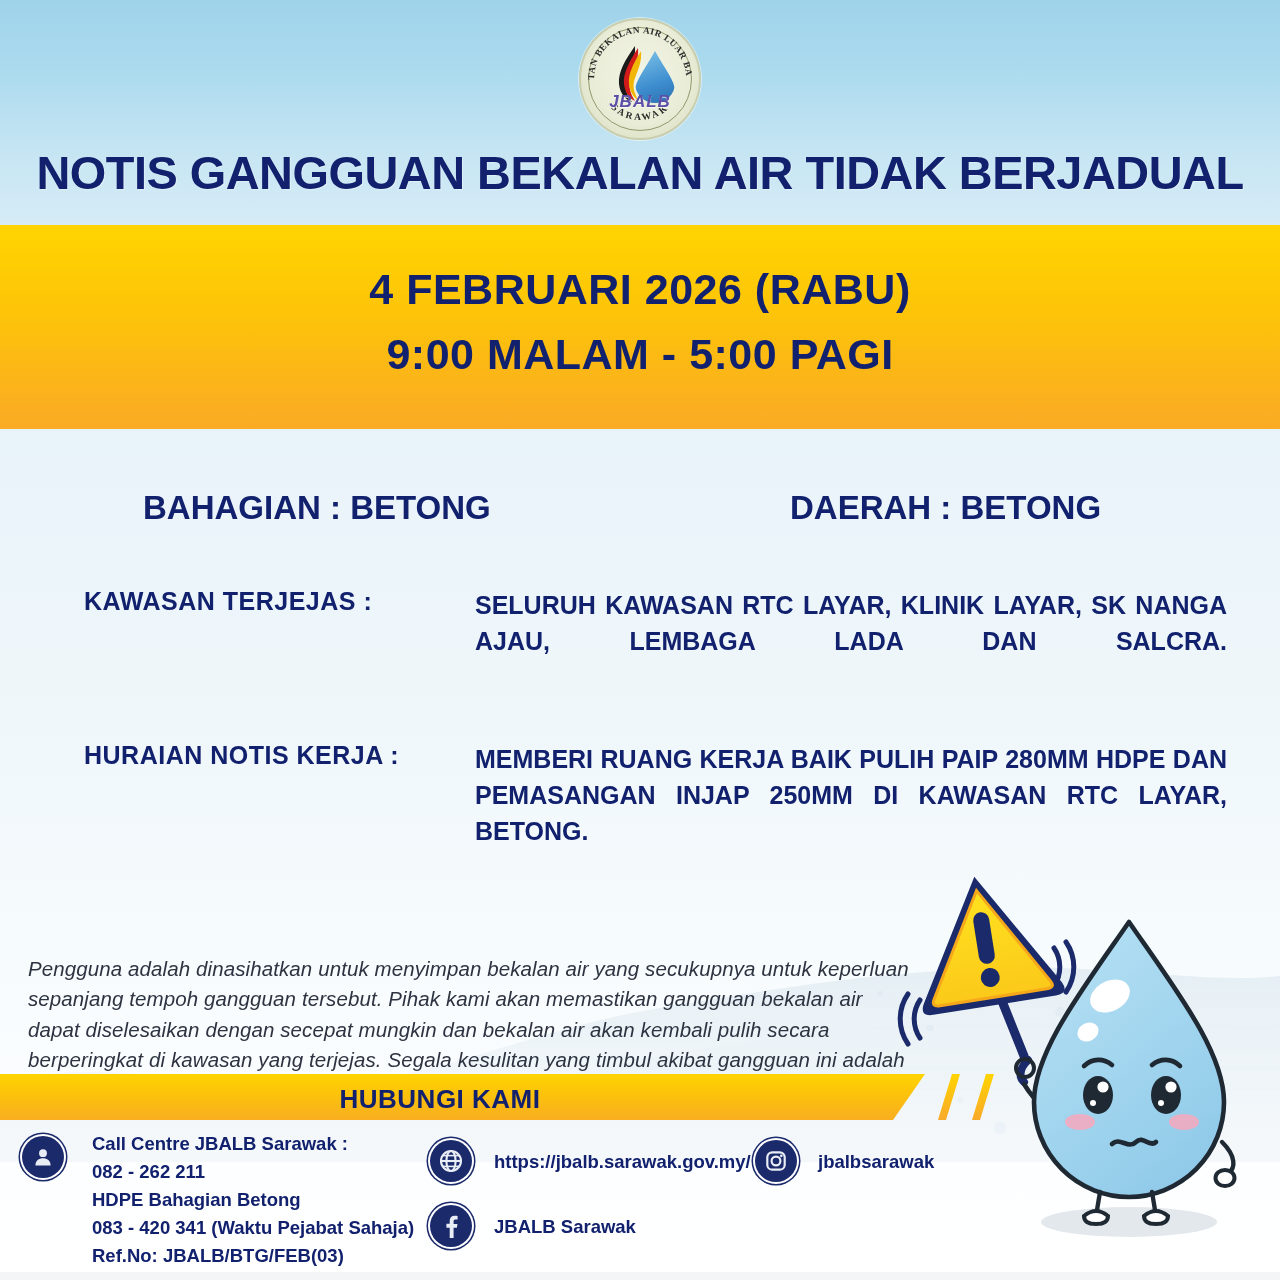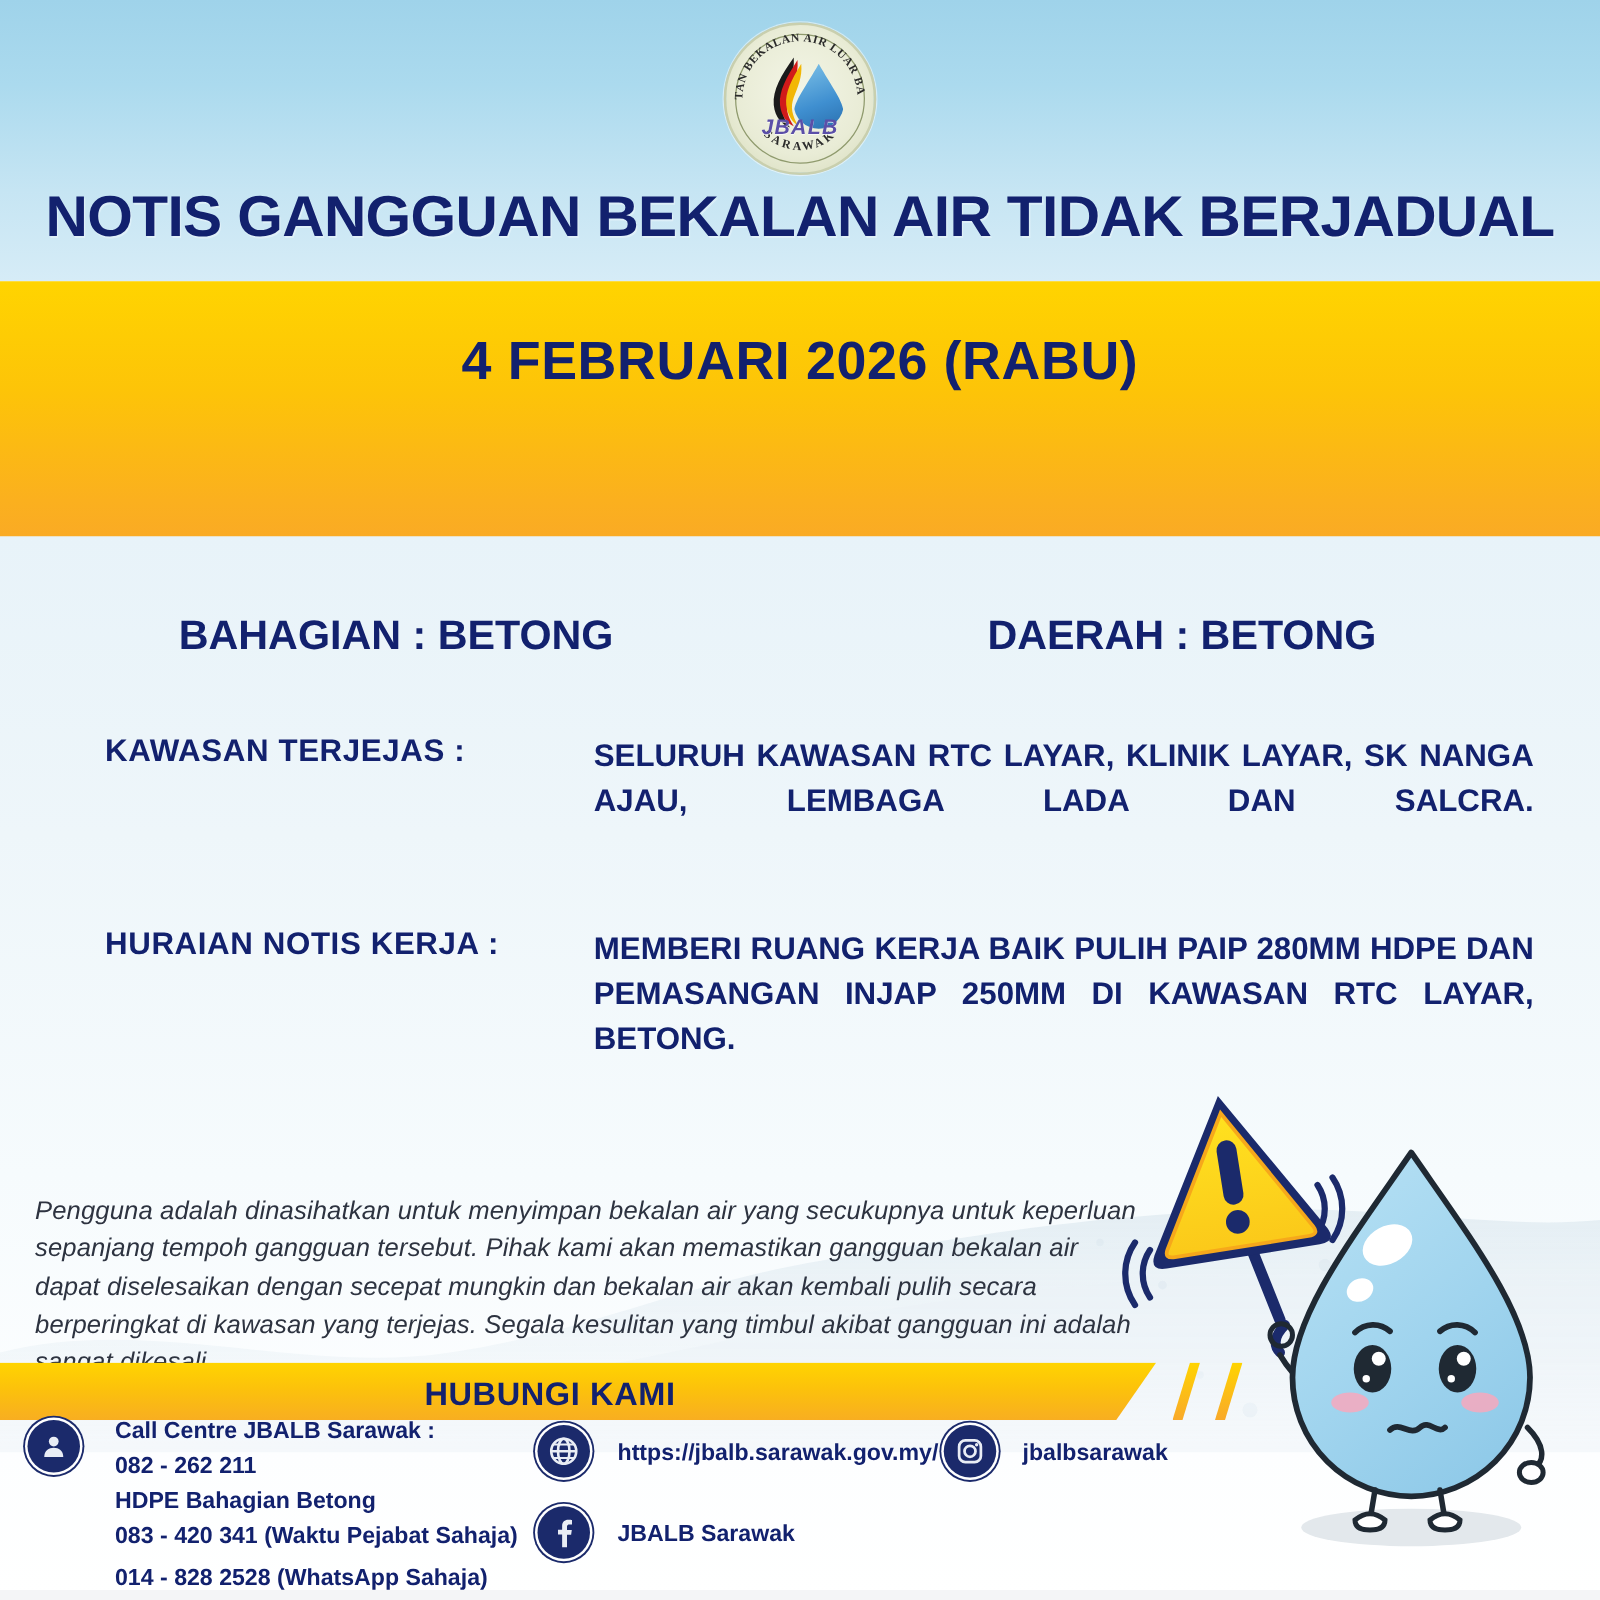--- a/index.html
+++ b/index.html
@@ -115,21 +115,21 @@
   .field.huraian { top:312px; }
 
   
   .advisory {
     position:absolute; left:28px; top:525px; width:885px;
     font-size:20.5px; font-style:italic; color:#2d3340;
     line-height:1.48; letter-spacing:.1px;
   }
 
   
-  .hubungi-wrap { position:absolute; left:0; top:645px; width:1280px; height:46px;margin-top:16px; }
+  .hubungi-wrap { position:absolute; left:0; top:645px; width:1280px; height:46px; }
   .hubungi-bar {
     position:absolute; left:0; top:0; width:925px; height:46px;
     background:linear-gradient(180deg,#FFD400 0%, #FCC20B 45%, #F8AE21 100%);
     clip-path: polygon(0 0, 925px 0, 893px 46px, 0 46px);
   }
   .hubungi-text {
     position:absolute; left:0; top:10px; width:880px; text-align:center;
     font-size:26px; font-weight:bold; color:#12216e; letter-spacing:.5px;
   }
   .stripe {
@@ -198,20 +198,21 @@
       <div class="logo-drop"></div>
 
       <div class="logo-jbalb">JBALB</div>
     </div>
 
     <div class="main-title">NOTIS GANGGUAN BEKALAN AIR TIDAK BERJADUAL</div>
   </div>
 
   <div class="date-band">
     <div class="date-line l1">4 FEBRUARI 2026 (RABU)</div>
+    <div class="date-line l2">9:00 MALAM - 5:00 PAGI</div>
   </div>
 
   <div class="body-area">
 
     <svg class="splash" viewBox="0 0 1280 230" preserveAspectRatio="none">
       <defs>
         <linearGradient id="spl" x1="0" y1="0" x2="0" y2="1">
           <stop offset="0%" stop-color="#b9cfdd" stop-opacity="0.55"></stop>
           <stop offset="60%" stop-color="#cfdfe9" stop-opacity="0.35"></stop>
           <stop offset="100%" stop-color="#ffffff" stop-opacity="0.05"></stop>
@@ -267,21 +268,20 @@
         <svg width="24" height="24" viewBox="0 0 24 24">
           <circle cx="12" cy="8.2" r="3.9" fill="#e9edf5"></circle>
           <path d="M4.4,20.5 C4.4,15.6 8.0,13.2 12,13.2 C16,13.2 19.6,15.6 19.6,20.5 Z" fill="#e9edf5"></path>
         </svg>
       </div>
       <div class="c-lines" style="left:92px; top:6px;">
         <div>Call Centre JBALB Sarawak :</div>
         <div>082 - 262 211</div>
         <div>HDPE Bahagian Betong</div>
         <div>083 - 420 341 (Waktu Pejabat Sahaja)</div>
-        <div style="margin-top:6px;">014 - 828 2528 (WhatsApp Sahaja)</div>
         <div>Ref.No: JBALB/BTG/FEB(03)</div>
       </div>
 
       <div class="c-icon" style="left:430px; top:16px;">
         <svg width="26" height="26" viewBox="0 0 26 26">
           <circle cx="13" cy="13" r="10" fill="none" stroke="#e9edf5" stroke-width="2.1"></circle>
           <ellipse cx="13" cy="13" rx="4.6" ry="10" fill="none" stroke="#e9edf5" stroke-width="2.1"></ellipse>
           <line x1="3" y1="13" x2="23" y2="13" stroke="#e9edf5" stroke-width="2.1"></line>
           <line x1="4.6" y1="7.6" x2="21.4" y2="7.6" stroke="#e9edf5" stroke-width="1.6"></line>
           <line x1="4.6" y1="18.4" x2="21.4" y2="18.4" stroke="#e9edf5" stroke-width="1.6"></line>

